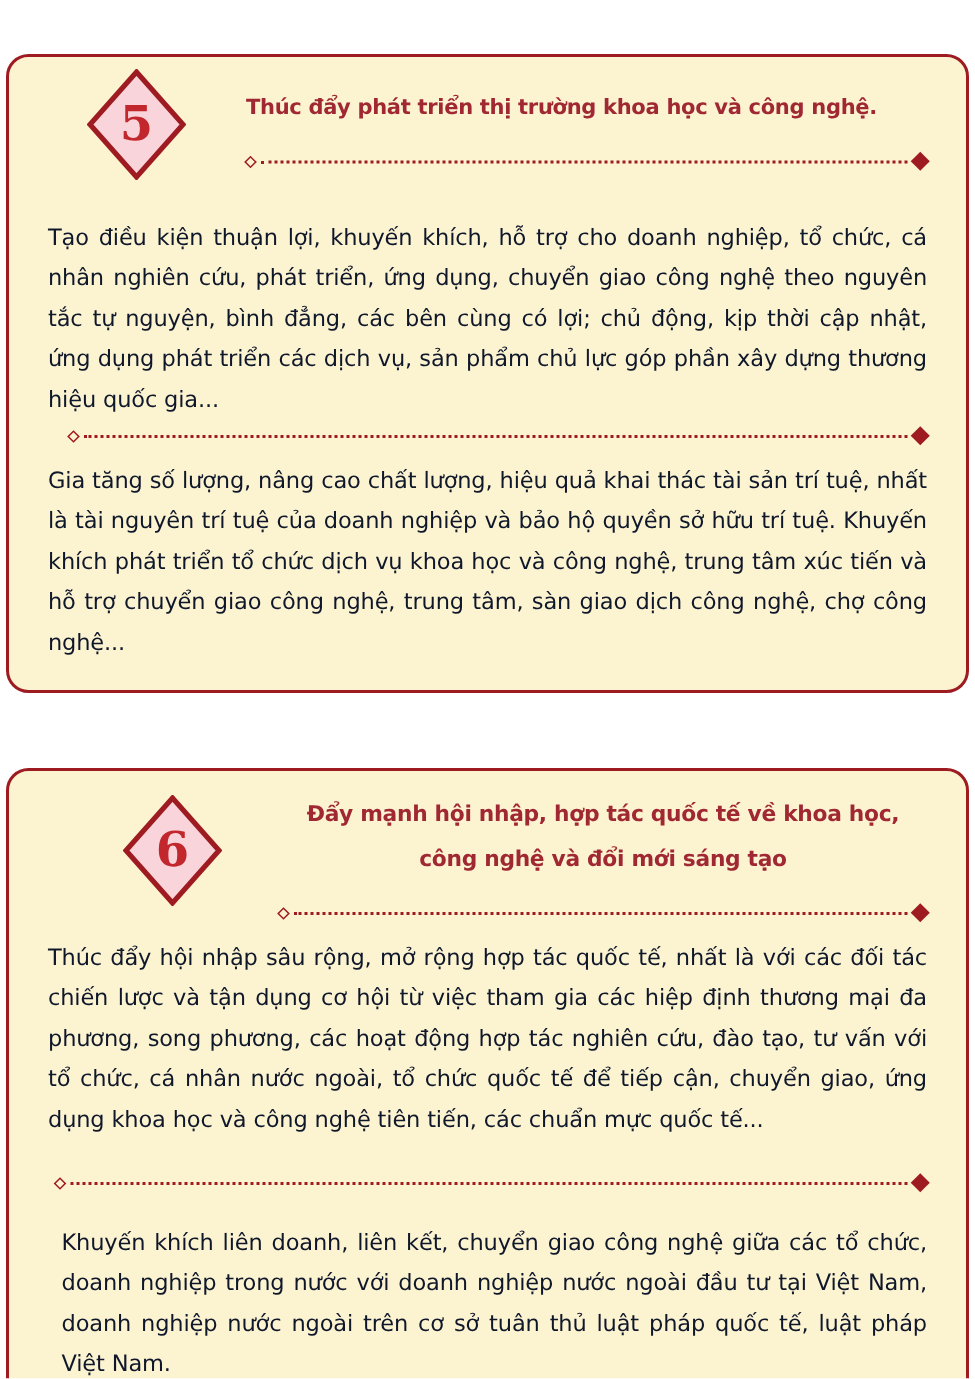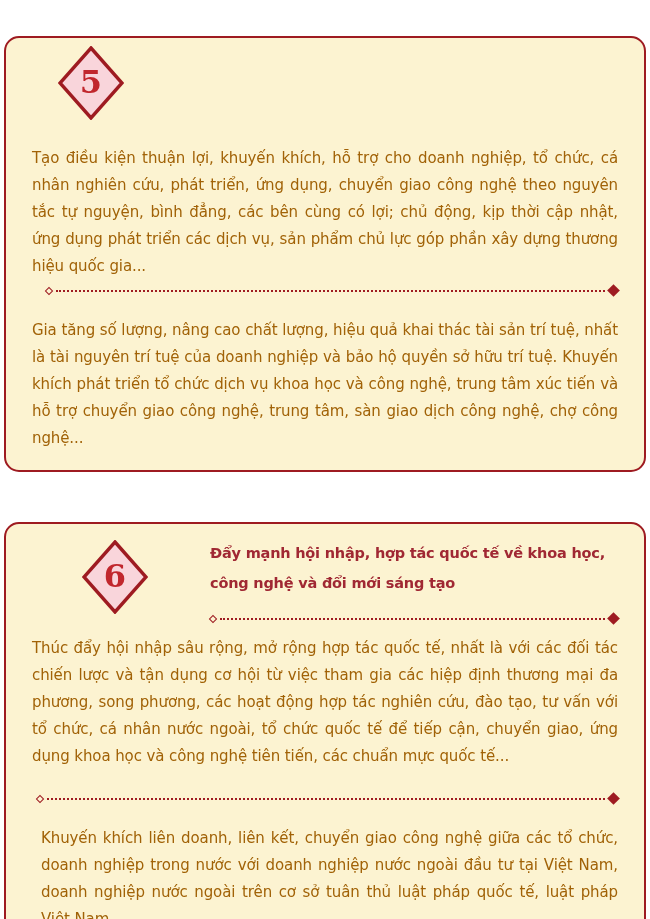--- a/index.html
+++ b/index.html
@@ -34,21 +34,21 @@
     display: flex; align-items: center; justify-content: center;
     font-family: "DejaVu Serif", "Liberation Serif", serif;
     font-weight: bold; font-size: 32px; color: #C1272D;
     padding-bottom: 2px;
   }
   .card-5 .badge { margin-left: 26px; margin-top: 0px; }
   .card-6 .badge { margin-left: 50px; margin-top: 8px; }
 
   .heading-col { flex: 1 1 auto; min-width: 0; }
   .card-5 .heading-col { margin-left: 40px; padding-top: 16px; }
-  .card-6 .heading-col { margin-left: 62px; padding-top: 6px; }
+  .card-6 .heading-col { margin-left: 38px; padding-top: 6px; text-align: center; }
 
   .heading {
     color: #A02833;
     font-weight: bold;
     font-size: 14px;
     letter-spacing: -0.2px;
     line-height: 21px;
   }
   .card-6 .heading { line-height: 30px; font-size: 14.5px; }
 
@@ -66,43 +66,51 @@
     background: transparent;
   }
   .sep-end {
     flex: 0 0 auto; width: 9px; height: 9px;
     background: #9E1B21; transform: rotate(45deg);
   }
   .mid-sep.card5-sep { margin-left: 14px; margin-top: 6px; }
   .mid-sep.card6-sep { margin-left: 5px; margin-top: 24px; }
 
   .body-text {
-    color: #a16207;
+    color: #0f172a;
     font-size: 15px;
     line-height: 27px;
     text-align: justify;
     letter-spacing: -0.1px;
   }
   .card-5 .p1 { margin-top: 25px; }
-  .card-5 .p2 { margin-top: 22px; }
+  .card-5 .p2 { margin-top: 12px; }
   .card-6 .p1 { margin-top: 12px; }
   .card-6 .p2 { margin-top: 22px; padding-left: 9px; }
 </style>
 </head>
 <body>
 
 <div class="page">
 
   <section class="card card-5">
     <div class="card-header">
       <div class="badge">
         <svg viewBox="0 0 66 74" aria-hidden="true">
           <polygon points="33,2 64,37 33,72 2,37" fill="#F9D5DB" stroke="#9E1B21" stroke-width="3.4" stroke-linejoin="miter"></polygon>
         </svg>
         <span class="badge-number">5</span>
+      </div>
+      <div class="heading-col">
+        <h2 class="heading">Thúc đẩy phát triển thị trường khoa học và công nghệ.</h2>
+        <div class="separator">
+          <span class="sep-start"></span>
+          <span class="sep-line"></span>
+          <span class="sep-end"></span>
+        </div>
       </div>
     </div>
 
     <p class="body-text p1">Tạo điều kiện thuận lợi, khuyến khích, hỗ trợ cho doanh nghiệp, tổ chức, cá nhân nghiên cứu, phát triển, ứng dụng, chuyển giao công nghệ theo nguyên tắc tự nguyện, bình đẳng, các bên cùng có lợi; chủ động, kịp thời cập nhật, ứng dụng phát triển các dịch vụ, sản phẩm chủ lực góp phần xây dựng thương hiệu quốc gia...</p>
 
     <div class="separator mid-sep card5-sep">
       <span class="sep-start"></span>
       <span class="sep-line"></span>
       <span class="sep-end"></span>
     </div>

